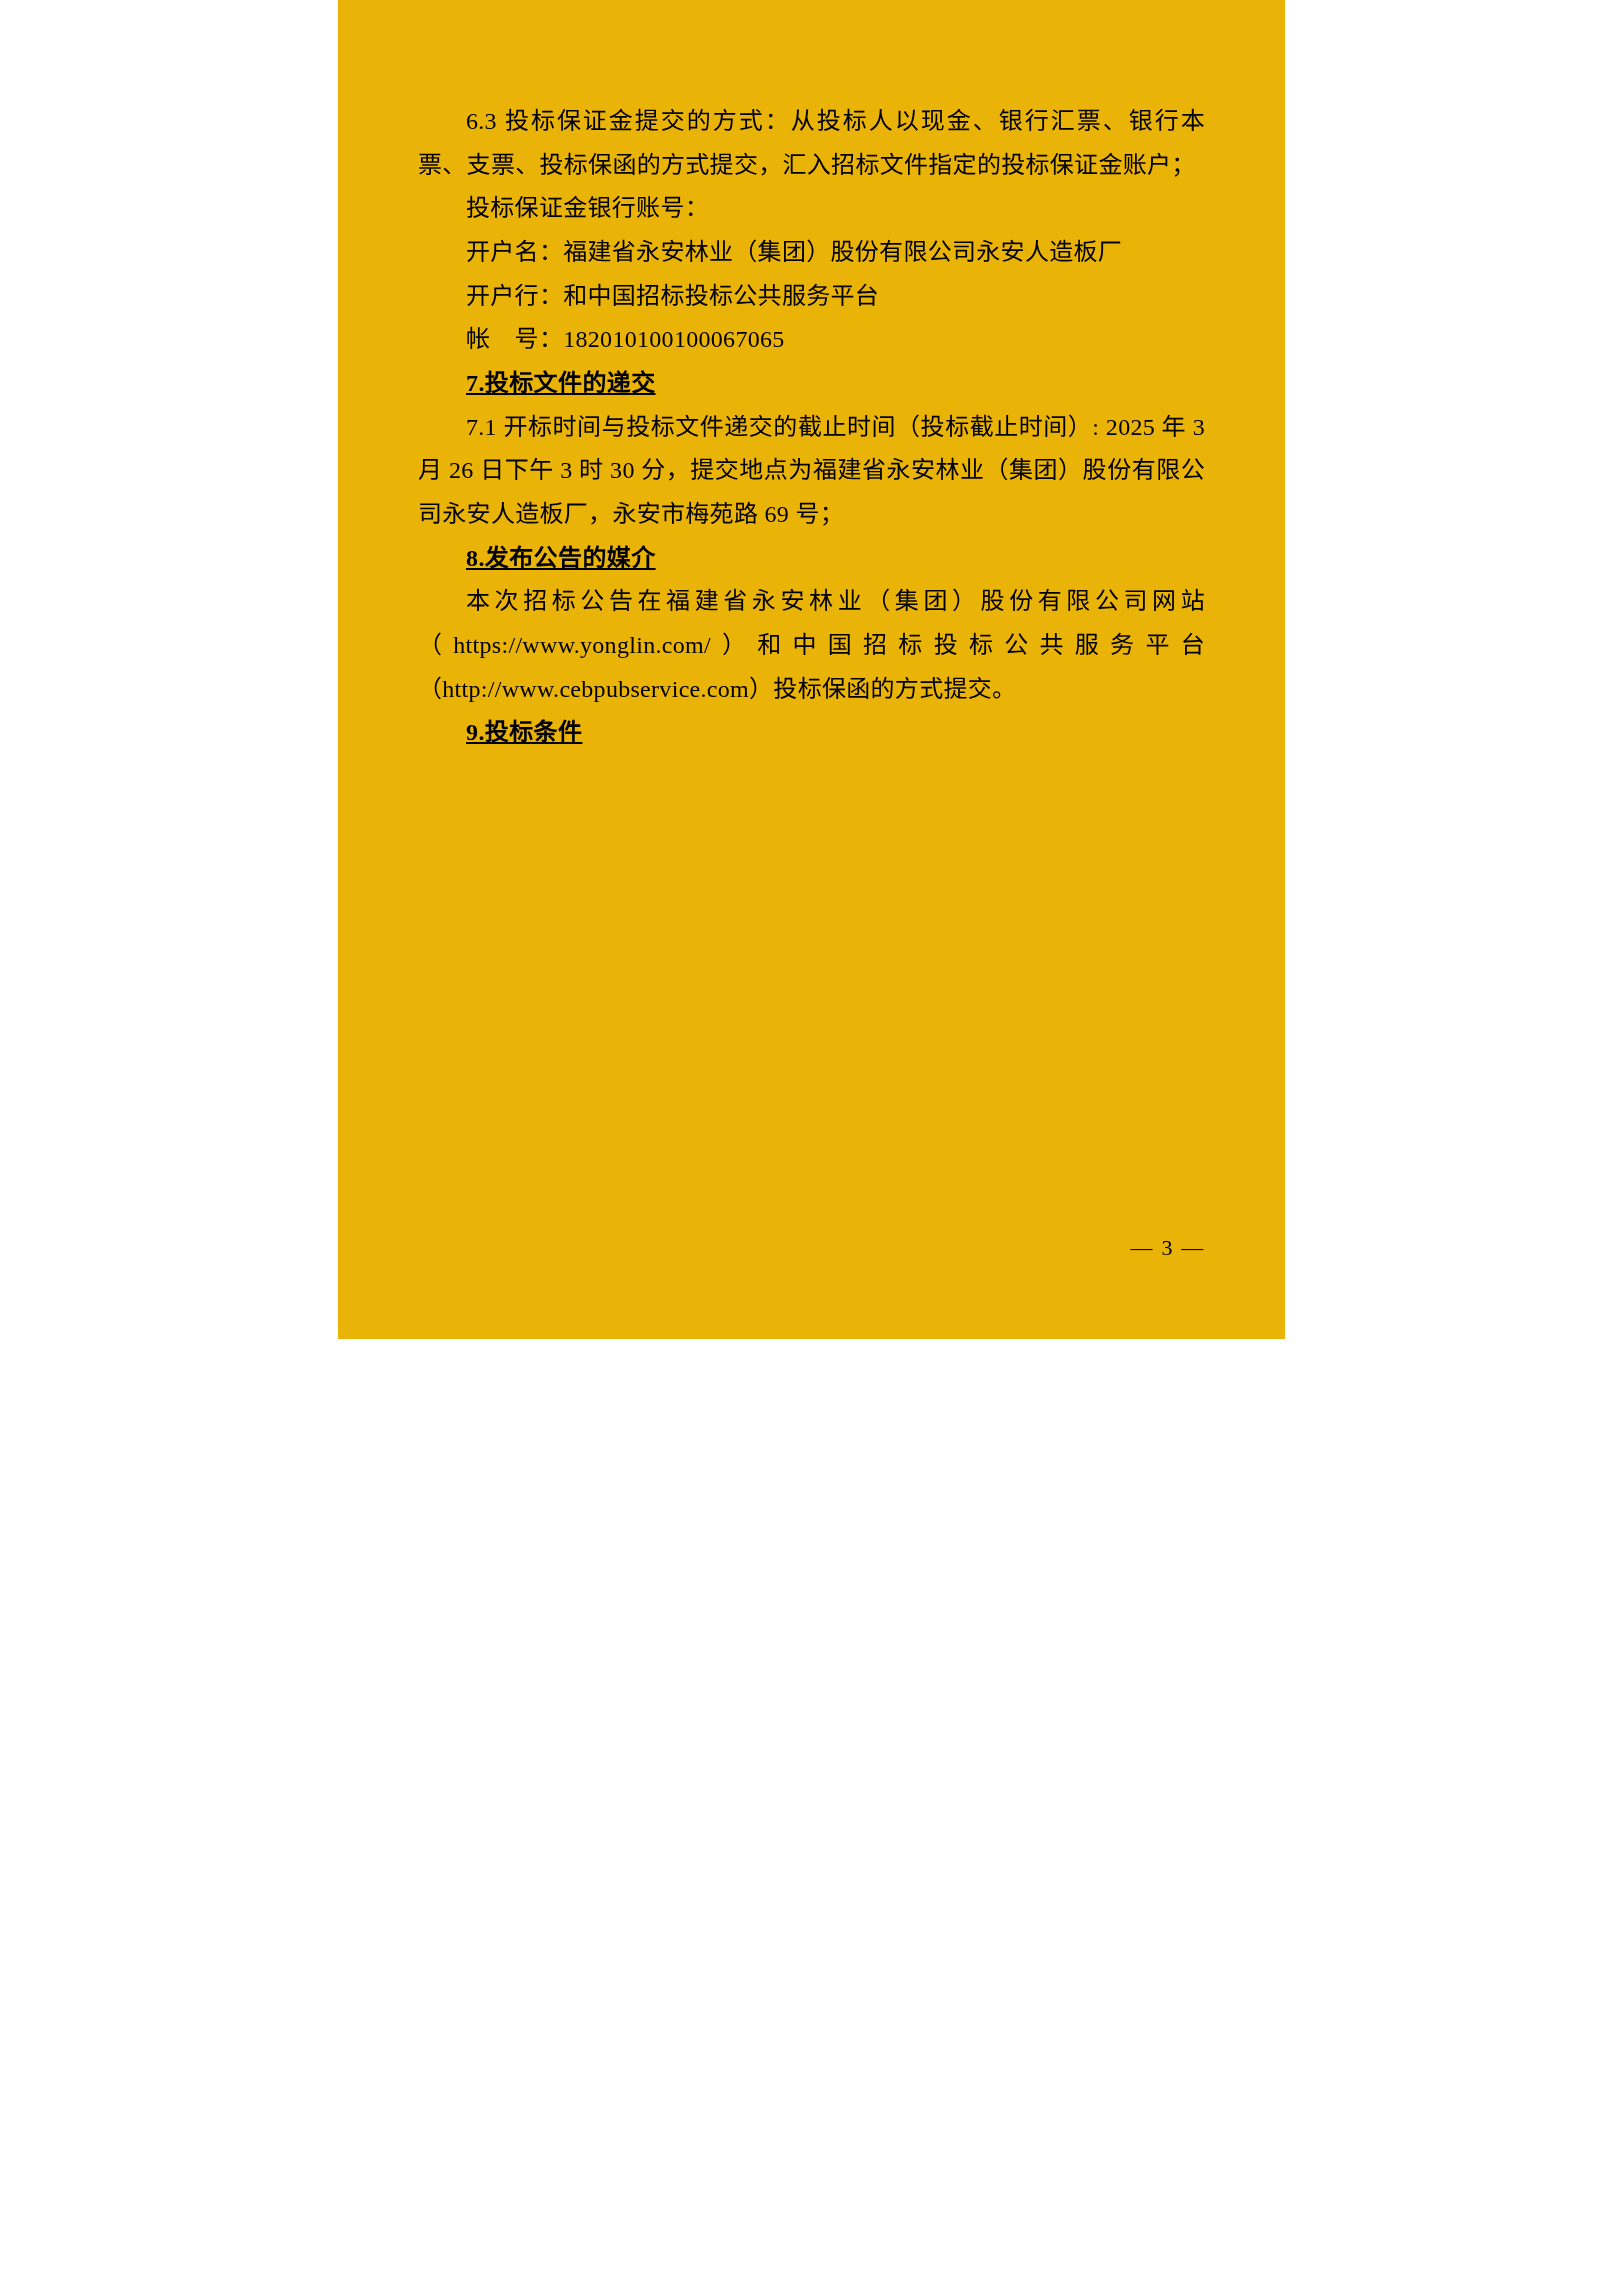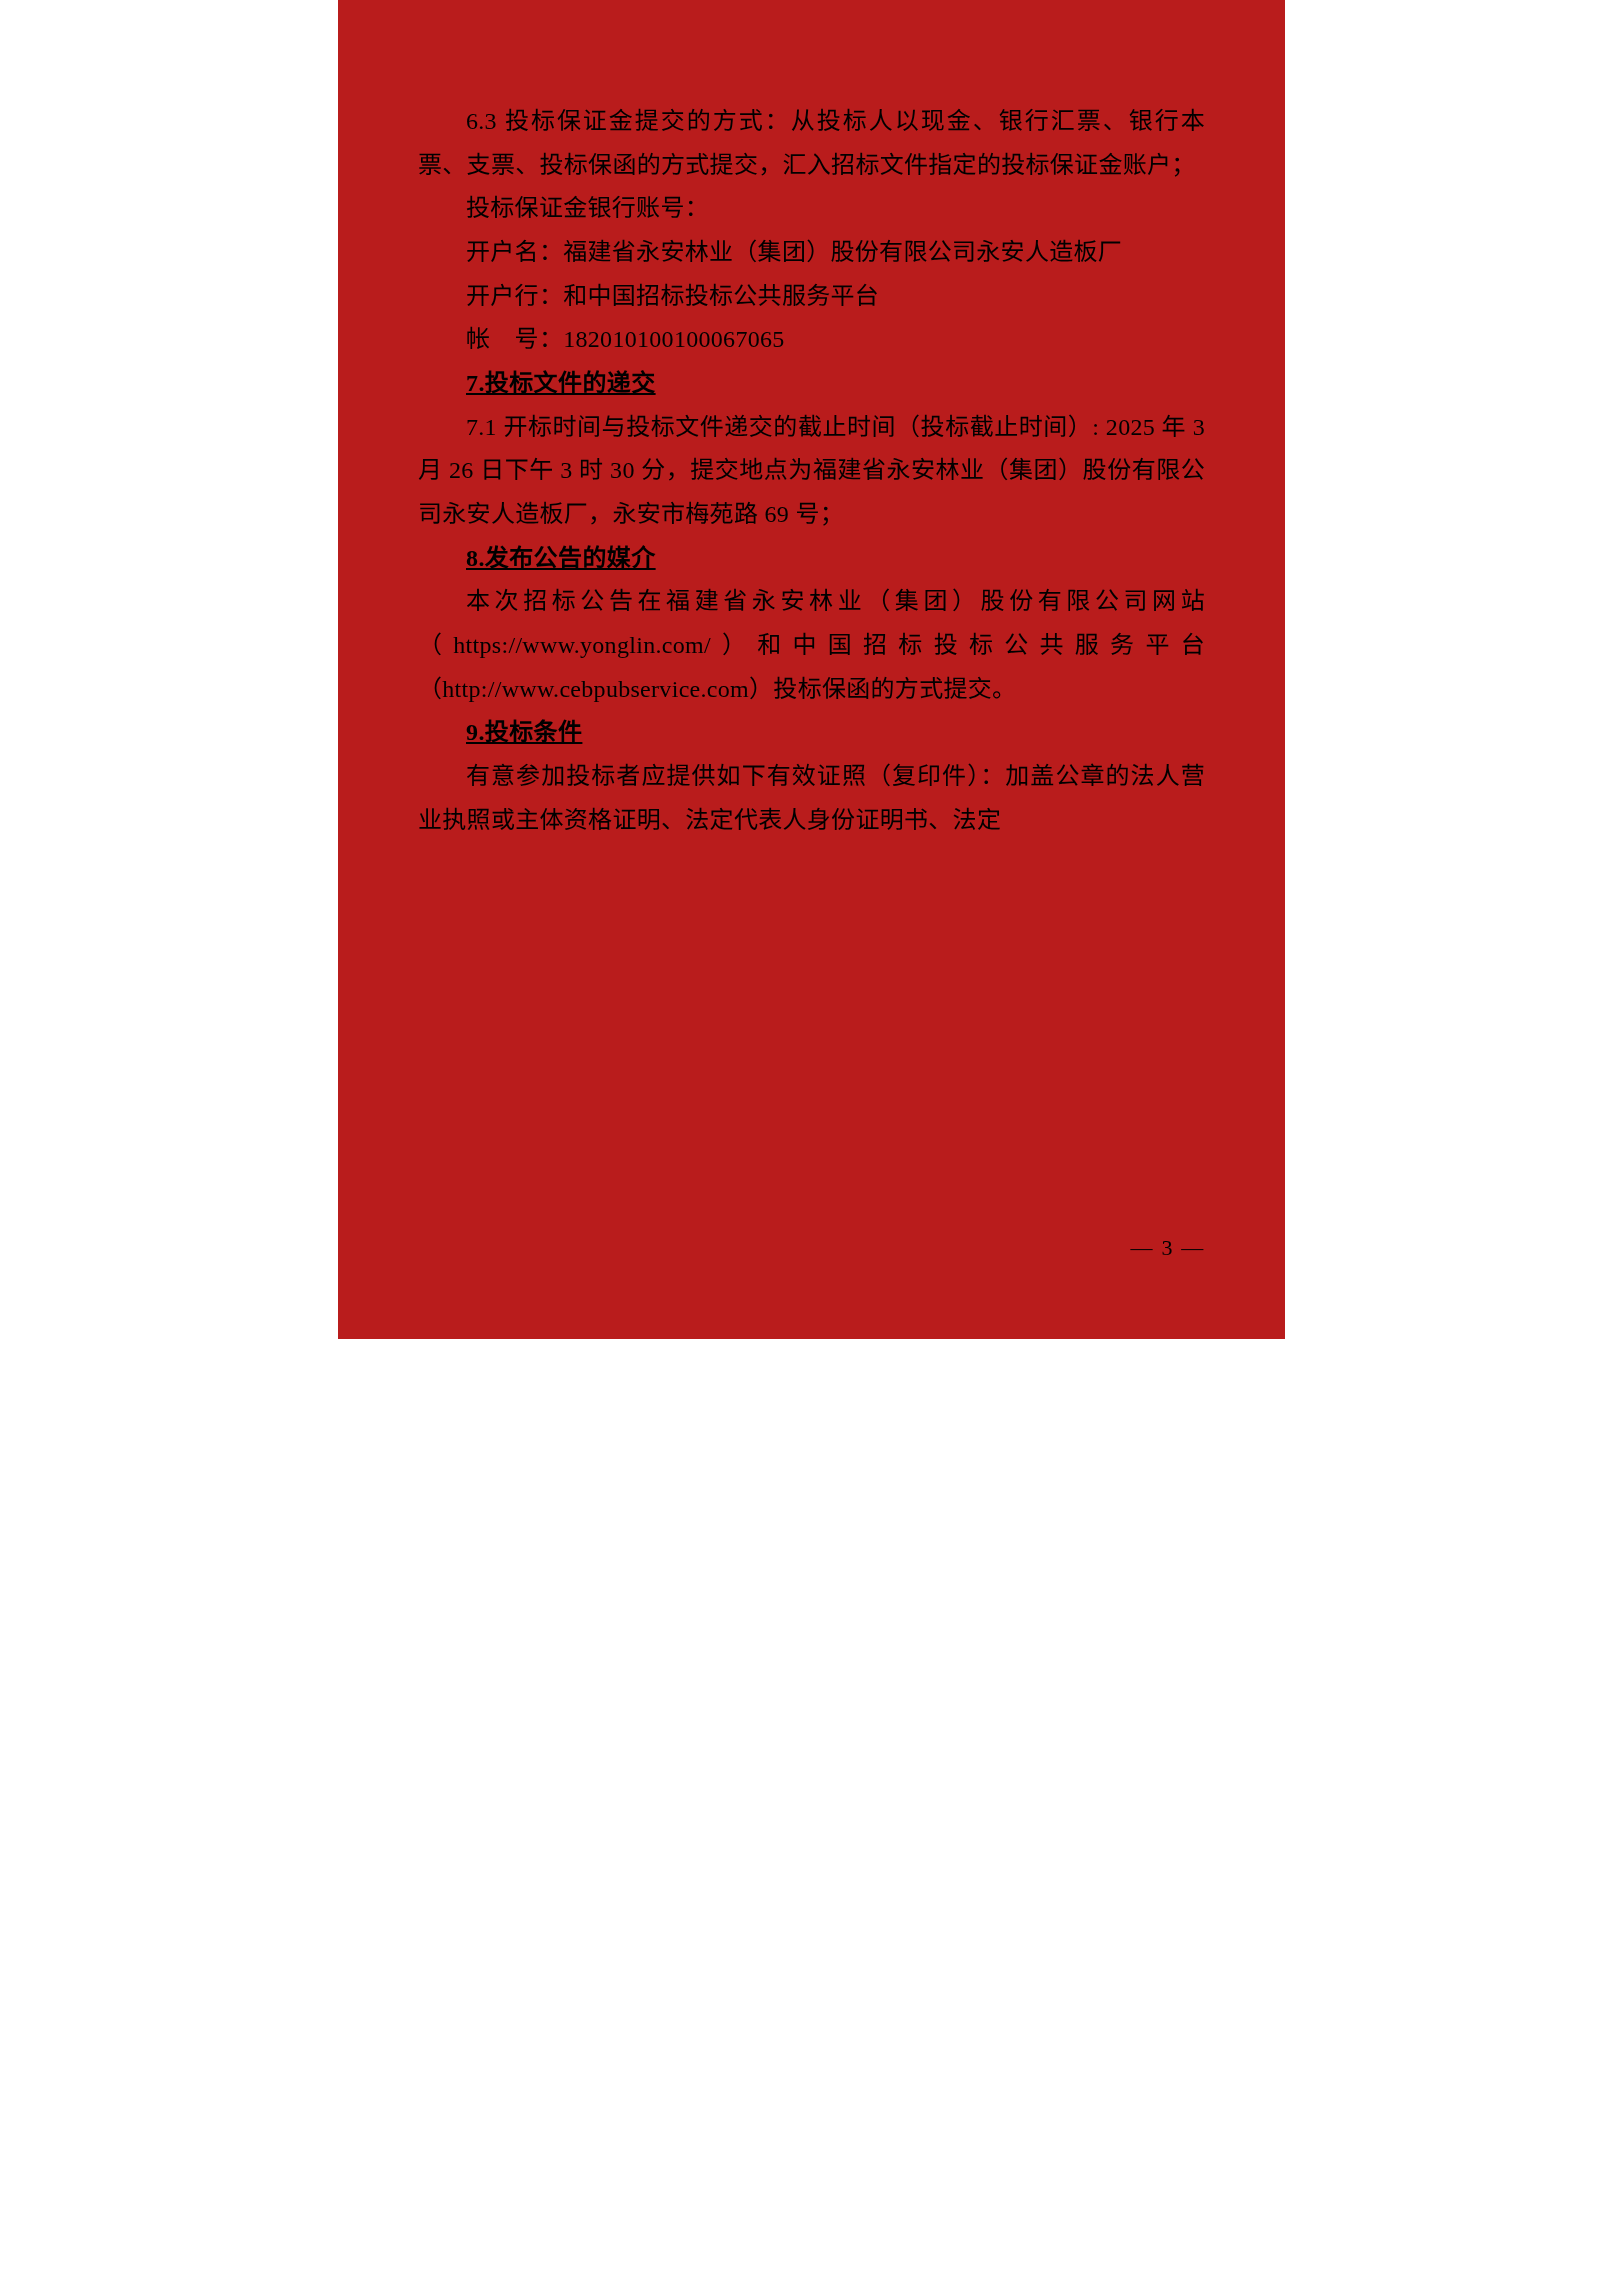--- a/index.html
+++ b/index.html
@@ -5,21 +5,21 @@
   html, body {
     margin: 0;
     padding: 0;
     background: #ffffff;
   }
   .page {
     position: relative;
     width: 947px;
     height: 1339px;
     margin: 0 auto;
-    background: #b91c1c;
+    background: #eab308;
     box-sizing: border-box;
     padding: 100px 80px 51px 80px;
     font-family: "Liberation Serif", "DejaVu Serif", serif;
     color: #000000;
   }
   .doc-body {
     font-size: 24px;
     line-height: 1.82;
     letter-spacing: 0.3px;
     text-align: justify;
@@ -69,19 +69,18 @@
 
     <p class="indent">7.1 开标时间与投标文件递交的截止时间（投标截止时间）: 2025 年 3 月 26 日下午 3 时 30 分，提交地点为福建省永安林业（集团）股份有限公司永安人造板厂，永安市梅苑路 69 号；</p>
 
 
     <p class="heading">8.发布公告的媒介</p>
 
     <p class="indent">本次招标公告在福建省永安林业（集团）股份有限公司网站（https://www.yonglin.com/）和中国招标投标公共服务平台（http://www.cebpubservice.com）投标保函的方式提交。</p>
 
     <p class="heading">9.投标条件</p>
 
-    <p class="indent">有意参加投标者应提供如下有效证照（复印件）：加盖公章的法人营业执照或主体资格证明、法定代表人身份证明书、法定</p>
 
   </div>
 
   <div class="page-number">— 3 —</div>
 </div>
 
 
 </body></html>

